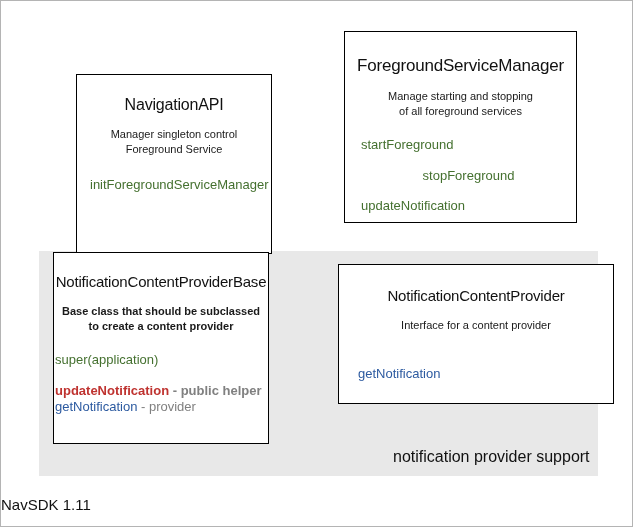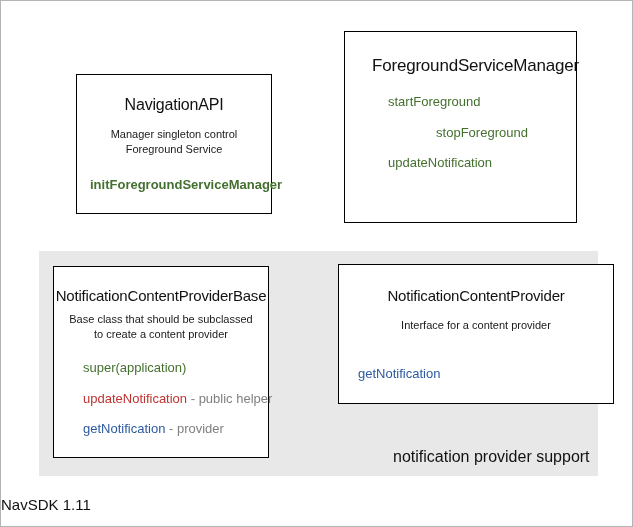--- a/index.html
+++ b/index.html
@@ -76,59 +76,63 @@
 </style>
 </head>
 <body>
 
 <div id="canvas">
 
   <div class="group-panel" style="left:38px; top:250px; width:559px; height:225px;"></div>
 
   <div class="group-label" style="left:392px; top:447px;">notification provider support</div>
 
-  <div class="class-box" style="left:75px; top:73px; width:196px; height:140px;">
+  <div class="class-box" style="left:75px; top:73px; width:196px; height:180px;">
     <div class="class-title" style="margin-top:20px;">NavigationAPI</div>
     <div class="class-desc" style="margin-top:13px;">
       <div>Manager singleton control</div>
       <div>Foreground Service</div>
     </div>
     <div class="member-list" style="margin-top:20px; padding-left:13px;">
-      <div class="member" style="margin-bottom:16px;font-weight:bold;">
+      <div class="member" style="margin-bottom:16px;">
         <span style="color:#44702f;">initForegroundServiceManager</span><span class="member-note"></span>
       </div>
     </div>
   </div>
 
-  <div class="class-box" style="left:343px; top:30px; width:233px; height:192px;padding-left:27px;">
+  <div class="class-box" style="left:343px; top:30px; width:233px; height:192px;">
     <div class="class-title" style="margin-top:24px; font-size:17px;">ForegroundServiceManager</div>
+    <div class="class-desc" style="margin-top:13px;">
+      <div>Manage starting and stopping</div>
+      <div>of all foreground services</div>
+    </div>
     <div class="member-list" style="margin-top:18px; padding-left:16px;">
       <div class="member" style="margin-bottom:14px;">
         <span style="color:#44702f;">startForeground</span><span class="member-note"></span>
       </div>
       <div class="member" style="margin-bottom:13px;text-align:center;">
         <span style="color:#44702f;">stopForeground</span><span class="member-note"></span>
       </div>
       <div class="member">
         <span style="color:#44702f;">updateNotification</span><span class="member-note"></span>
       </div>
     </div>
   </div>
 
-  <div class="class-box" style="left:52px; top:265px; width:216px; height:192px;">
+  <div class="class-box" style="left:52px; top:251px; width:216px; height:192px;">
     <div class="class-title" style="margin-top:20px; font-size:15px;">NotificationContentProviderBase</div>
-    <div class="class-desc" style="margin-top:7px;">
+    <div class="class-desc" style="margin-top:13px;font-weight:bold;">
       <div>Base class that should be subclassed</div>
       <div>to create a content provider</div>
     </div>
-    <div class="member-list" style="margin-top:18px; padding-left:29px;">
+    <div class="member-list" style="margin-top:18px; padding-left:1px;">
       <div class="member" style="margin-bottom:14px;">
         <span style="color:#44702f;">super(application)</span><span class="member-note"></span>
       </div>
-      <div class="member" style="margin-bottom:14px;">
+      <div class="member" style="font-weight:bold;">
         <span style="color:#bf3330;">updateNotification</span><span class="member-note"> - public helper</span>
       </div>
       <div class="member">
         <span style="color:#2c5aa0;">getNotification</span><span class="member-note"> - provider</span>
       </div>
     </div>
   </div>
 
   <div class="class-box" style="left:337px; top:263px; width:276px; height:140px;">
     <div class="class-title" style="margin-top:22px; font-size:15px;">NotificationContentProvider</div>

